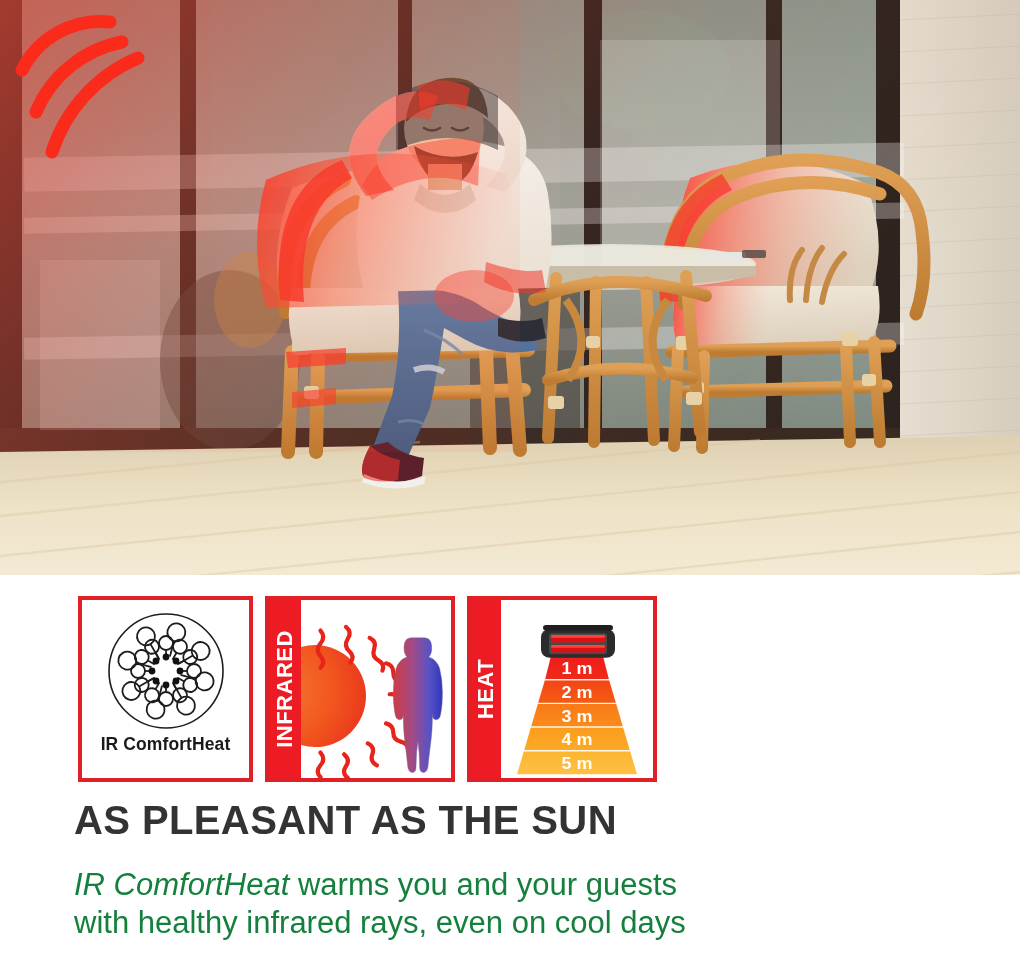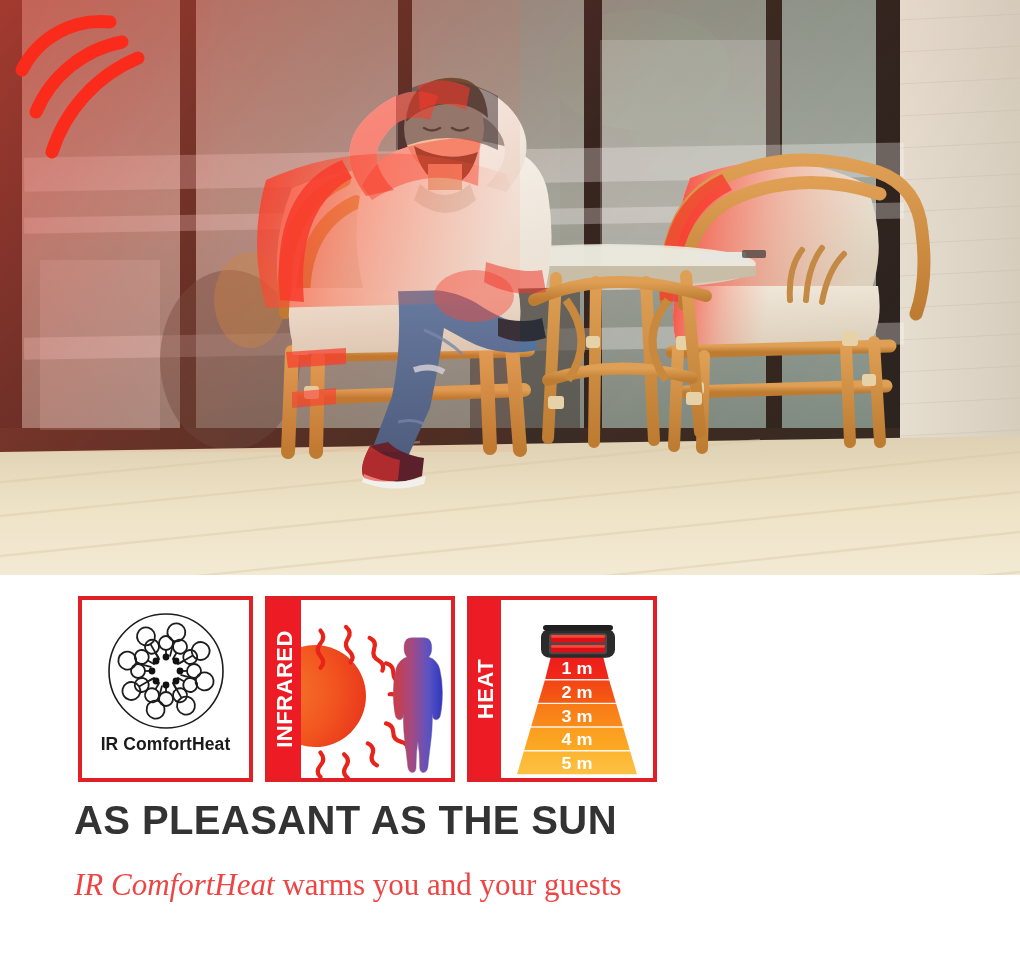--- a/index.html
+++ b/index.html
@@ -67,22 +67,22 @@
 
   
   .headline {
     position:absolute; left:74px; top:800px;
     font-size:40px; font-weight:700; color:#333333;
     letter-spacing:.4px; line-height:1;
     white-space:nowrap;
   }
   .subcopy {
     position:absolute; left:74px; top:866px;
-    font-size:31px; color:#ef4444; line-height:1.24;
-    letter-spacing:0; white-space:nowrap;font-family:Liberation Serif, serif;
+    font-size:31px; color:#15803d; line-height:1.24;
+    letter-spacing:0; white-space:nowrap;
   }
   .subcopy .brandname { font-style:italic; }
 </style>
 </head>
 <body>
 
 <div class="page">
 
   <div class="photo">
     <svg viewBox="0 0 1020 575" preserveAspectRatio="none">
@@ -569,15 +569,16 @@
           </g>
         </svg>
       </div>
     </div>
   </div>
 
   <h1 class="headline">AS PLEASANT AS THE SUN</h1>
 
   <p class="subcopy">
     <span class="brandname">IR ComfortHeat</span><span> warms you and your guests</span><br>
+    <span>with healthy infrared rays, even on cool days</span>
   </p>
 
 </div>
 
 </body></html>

